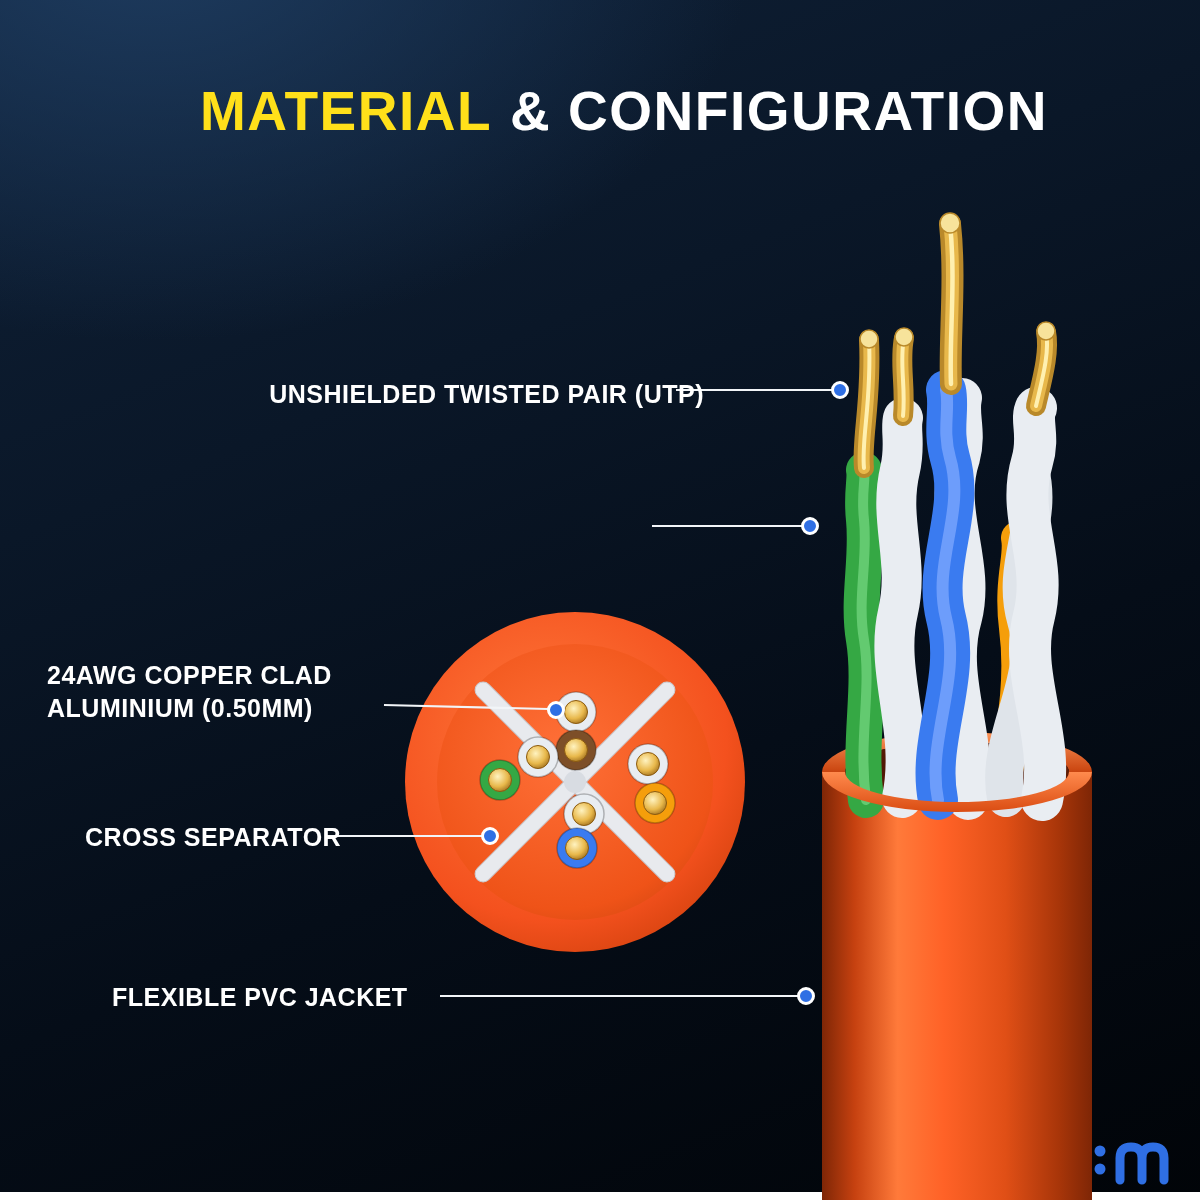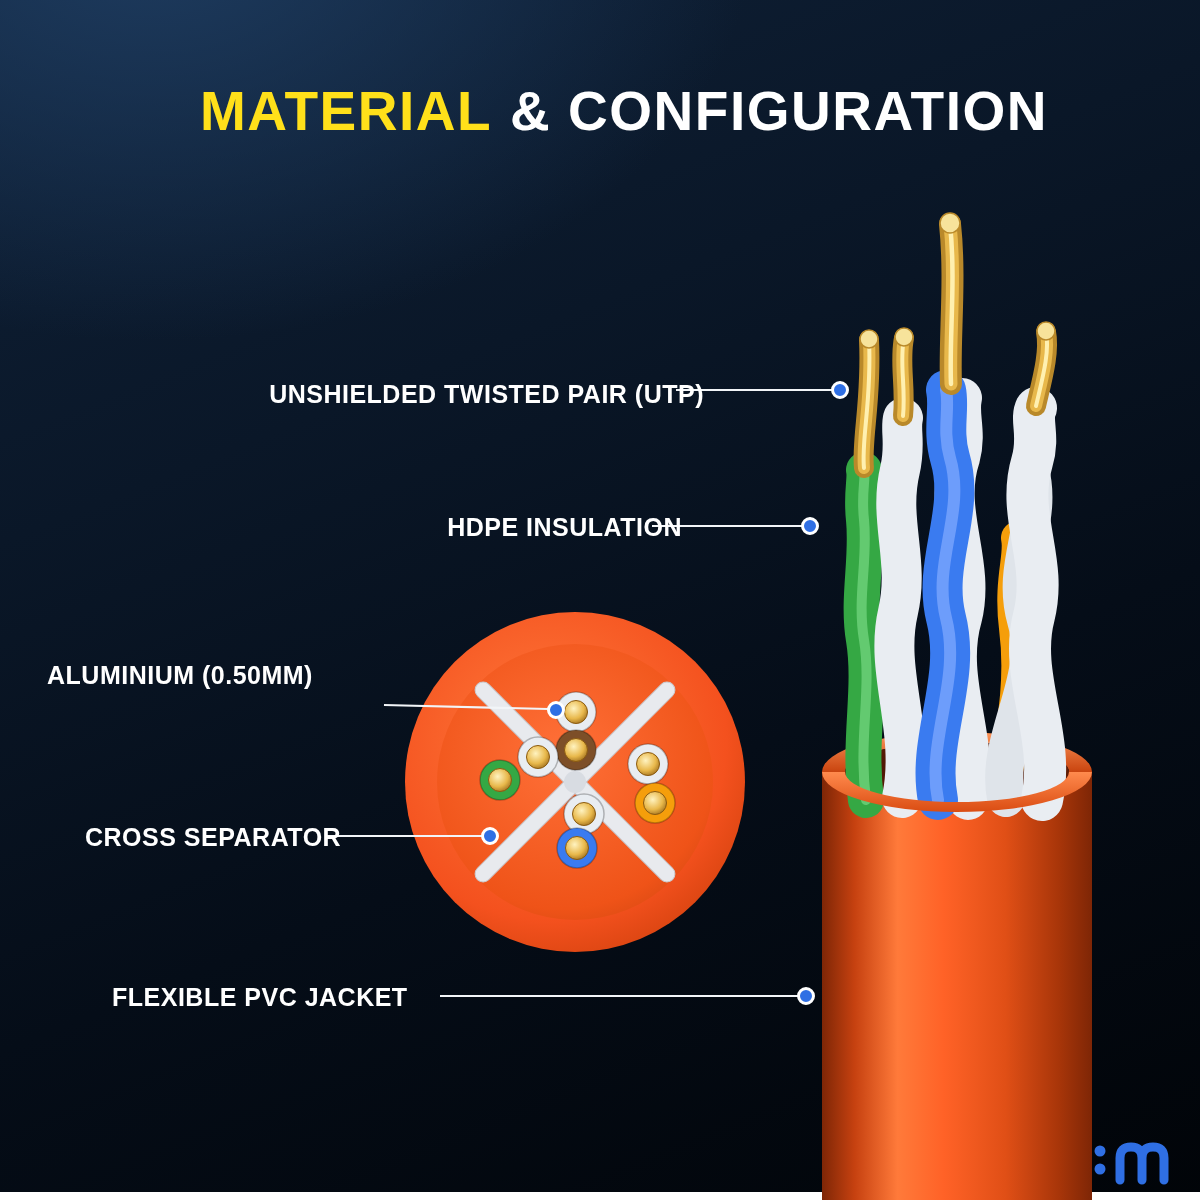--- a/index.html
+++ b/index.html
@@ -230,23 +230,23 @@
     </g>
   </svg>
 
   <h1 class="title">
     <span class="hl">MATERIAL</span>
     <span>&amp; CONFIGURATION</span>
   </h1>
 
   <div class="callout-label align-right" style="top:378px; right:544px;">UNSHIELDED TWISTED PAIR (UTP)</div>
 
-  <div class="callout-label align-right" style="top:511px; right:566px;">HDPE INSULATION</div>
 
   <div class="callout-label" style="top:659px; left:47px;">
+    <div>24AWG COPPER CLAD</div>
     <div>ALUMINIUM (0.50MM)</div>
   </div>
 
   <div class="callout-label" style="top:821px; left:47px;margin-left:38px;">CROSS SEPARATOR</div>
 
   <div class="callout-label" style="top:981px; left:112px;">FLEXIBLE PVC JACKET</div>
 
 </div>
 
 </body></html>

